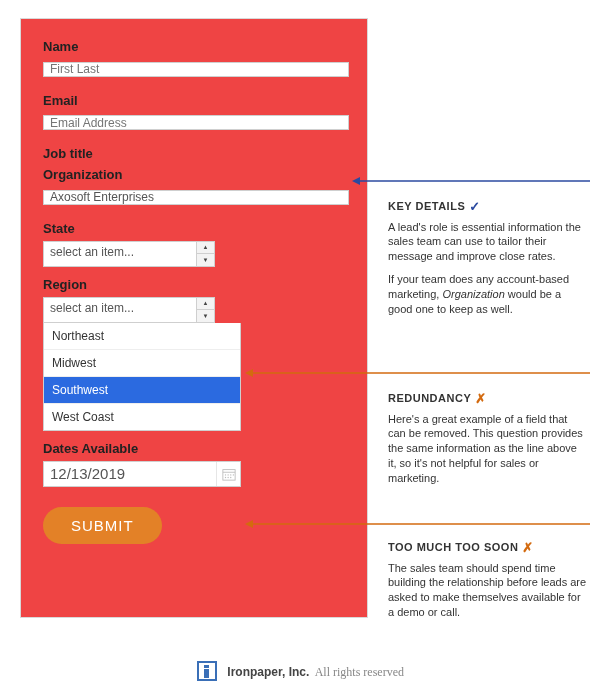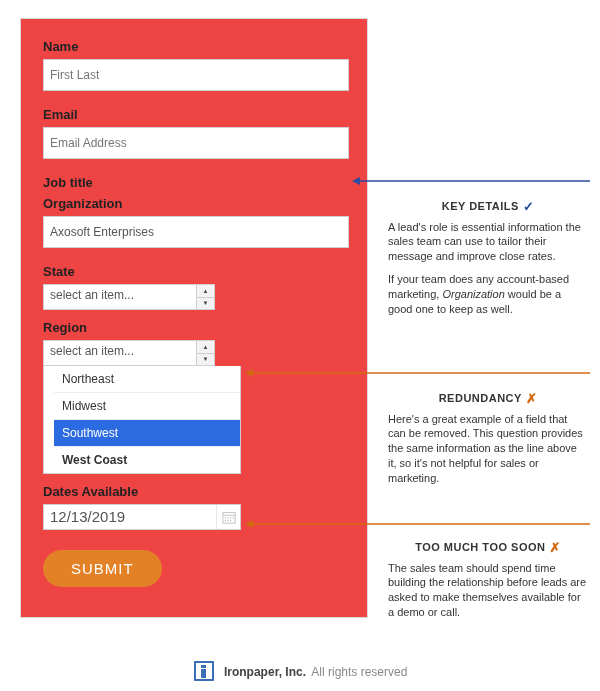--- a/index.html
+++ b/index.html
@@ -28,21 +28,21 @@
   .field-group { margin-bottom: 6px; }
   .field-label {
     font-weight: 700;
     font-size: 13px;
     color: #222;
     margin-bottom: 5px;
     display: block;
   }
   .text-input {
     width: 100%;
-    height: 32px;
+    height: 15px;
     border: 1px solid #cfcfcf;
     background: #fff;
     padding: 3px 6px;
     font-size: 12px;
     color: #555;
     margin-bottom: 10px;
   }
   .select-box {
     position: relative;
     width: 172px;
@@ -81,23 +81,22 @@
     background: #fff;
     margin-top: -10px;
     margin-bottom: 10px;
   }
   .dropdown-item {
     padding: 6px 8px;
     font-size: 12px;
     color: #333;
     border-bottom: 1px solid #eee;
     cursor: default;
-    margin-left: 10px;
-  }
-  .dropdown-item:last-child { border-bottom: none; font-weight: bold; }
+  }
+  .dropdown-item:last-child { border-bottom: none; }
   .dropdown-item.selected {
     background: #2b6ae0;
     color: #fff;
   }
   .date-box {
     position: relative;
     width: 198px;
     height: 26px;
     border: 1px solid #cfcfcf;
     background: #fff;
@@ -145,21 +144,20 @@
     line-height: 1.35;
   }
   .annotation h4 {
     font-size: 11px;
     font-weight: 700;
     letter-spacing: 0.5px;
     margin-bottom: 4px;
     display: flex;
     align-items: center;
     gap: 4px;
-    justify-content: center;
   }
   .annotation p { margin-bottom: 8px; }
   .check-icon { color: #2b4aa0; font-size: 13px; font-weight: bold; }
   .x-icon { color: #d36a0f; font-size: 13px; font-weight: bold; }
   .footer {
     position: absolute;
     left: 0;
     bottom: 6px;
     width: 600px;
     text-align: center;
@@ -302,16 +300,16 @@
 
   <div class="footer">
     <span class="logo">
       <svg width="22" height="22" viewBox="0 0 22 22">
           <rect x="2" y="2" width="18" height="18" fill="none" stroke="#3a6fb7" stroke-width="2"></rect>
           <rect x="8" y="5" width="5" height="3" fill="#3a6fb7"></rect>
           <rect x="8" y="9" width="5" height="9" fill="#3a6fb7"></rect>
         </svg>
     </span>
     <span class="brand">Ironpaper, Inc.</span>
-    <span style="margin-left:2px;">All rights reserved</span>
+    <span style="margin-left:2px;font-family:Liberation Serif, serif;">All rights reserved</span>
   </div>
 
 </div>
 
 </body></html>

